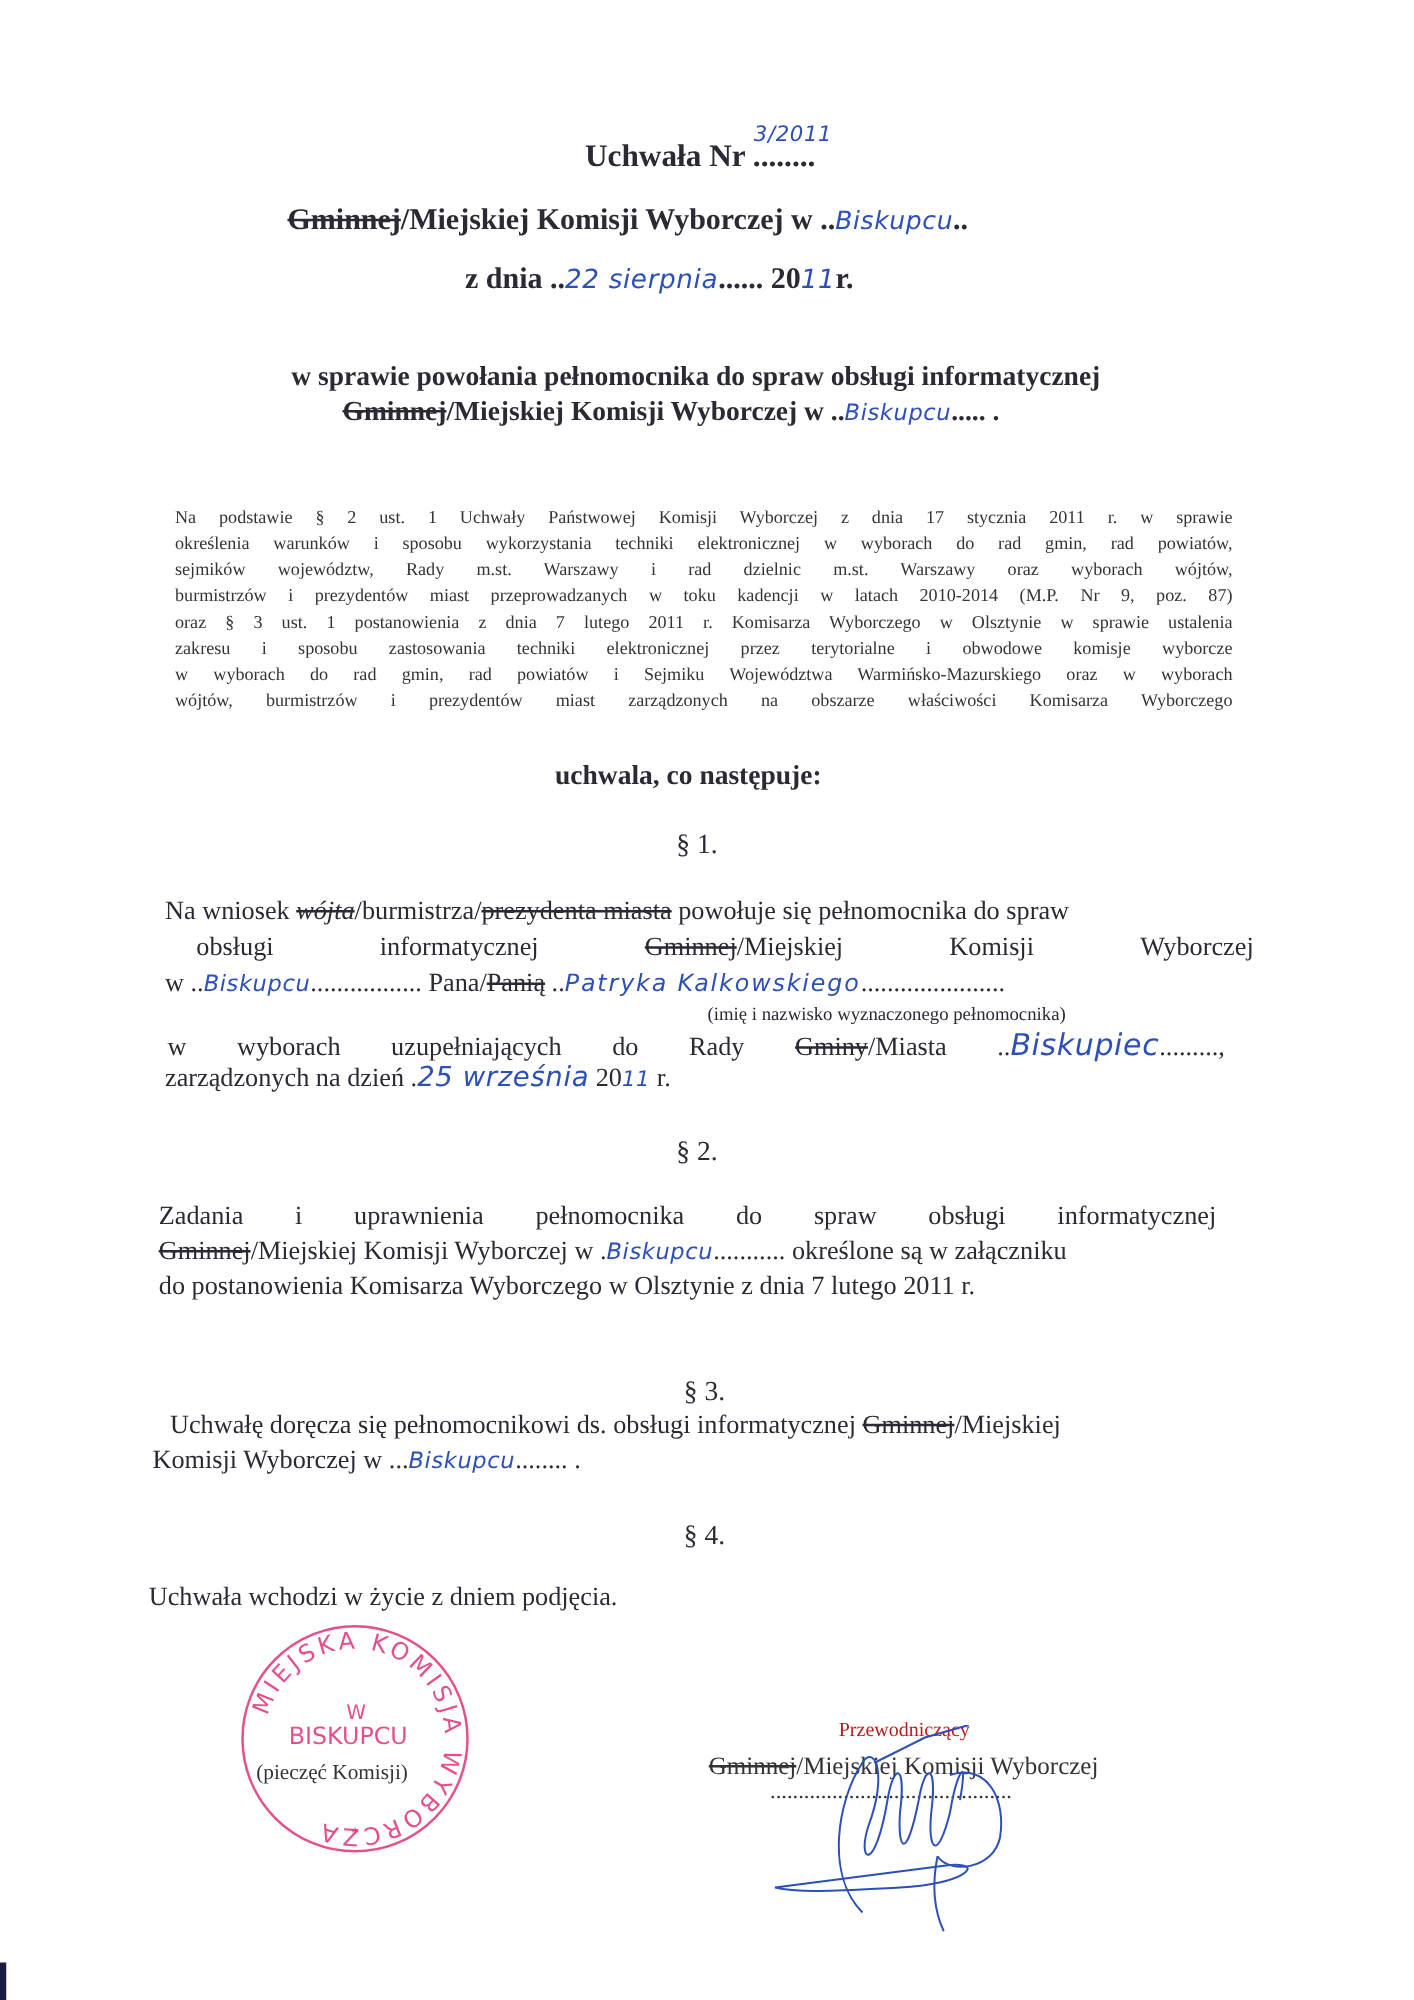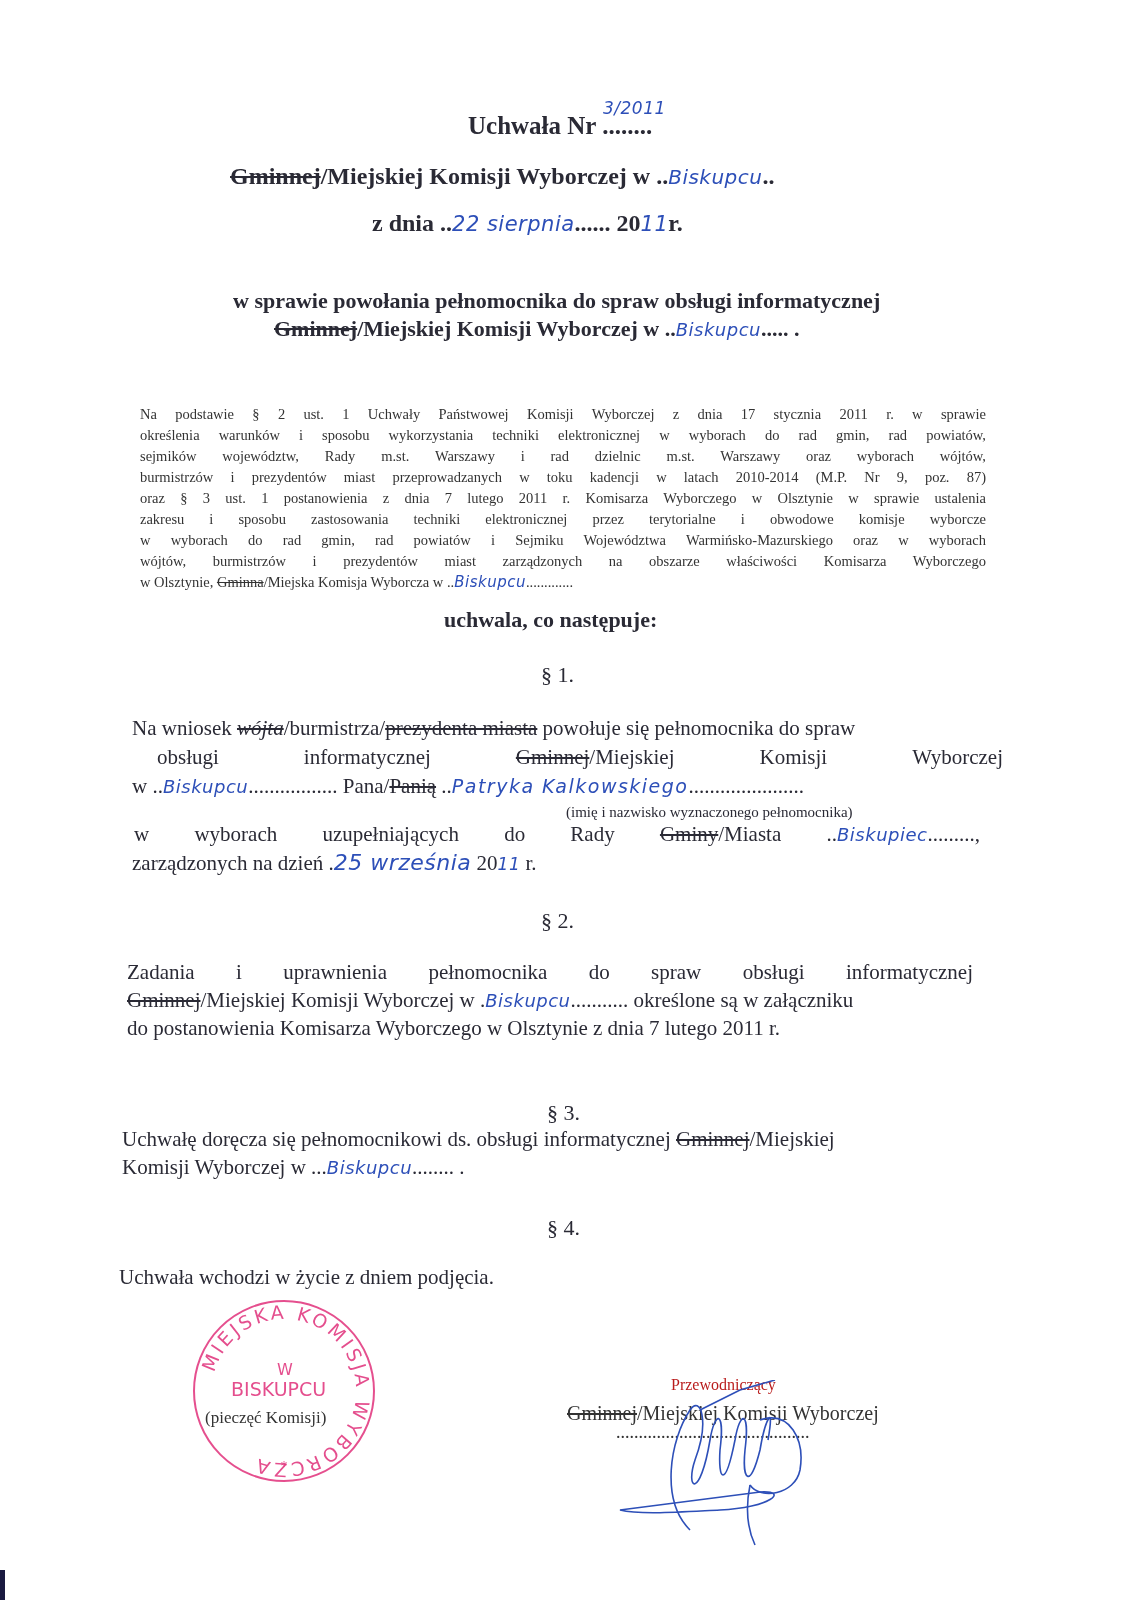--- a/index.html
+++ b/index.html
@@ -39,23 +39,20 @@
 
 <div class="abs" style="left:140px; top:376px; width:846px; white-space:normal;margin-top:28px;">
   <div class="small just">Na podstawie § 2 ust. 1 Uchwały Państwowej Komisji Wyborczej z dnia 17 stycznia 2011 r. w sprawie</div>
   <div class="small just">określenia warunków i sposobu wykorzystania techniki elektronicznej w wyborach do rad gmin, rad powiatów,</div>
   <div class="small just">sejmików województw, Rady m.st. Warszawy i rad dzielnic m.st. Warszawy oraz wyborach wójtów,</div>
   <div class="small just">burmistrzów i prezydentów miast przeprowadzanych w toku kadencji w latach 2010-2014 (M.P. Nr 9, poz. 87)</div>
   <div class="small just">oraz § 3 ust. 1 postanowienia z dnia 7 lutego 2011 r. Komisarza Wyborczego w Olsztynie w sprawie ustalenia</div>
   <div class="small just">zakresu i sposobu zastosowania techniki elektronicznej przez terytorialne i obwodowe komisje wyborcze</div>
   <div class="small just">w wyborach do rad gmin, rad powiatów i Sejmiku Województwa Warmińsko-Mazurskiego oraz w wyborach</div>
   <div class="small just">wójtów, burmistrzów i prezydentów miast zarządzonych na obszarze właściwości Komisarza Wyborczego</div>
-  <div class="small">
-    <span>w Olsztynie, </span><span class="strike" style="text-decoration-thickness:1px;">Gminna</span><span>/Miejska Komisja Wyborcza w ..</span><span class="hw" style="font-size:15px;">Biskupcu</span><span>.............</span>
-  </div>
 </div>
 
 <div class="abs subtitle" style="left:444px; top:607px;">uchwala, co następuje:</div>
 
 <div class="abs subtitle" style="left:541px; top:662px; font-weight:normal;">§ 1.</div>
 
 <div class="abs body" style="left:132px; top:716px;">
   <span>Na wniosek </span><span class="strike" style="text-decoration-thickness:1.5px;font-style:italic;">wójta</span><span>/burmistrza/</span><span class="strike" style="text-decoration-thickness:1.5px;">prezydenta miasta</span><span> powołuje się pełnomocnika do spraw</span>
 </div>
 
@@ -73,36 +70,36 @@
 
 <div class="abs" style="left:566px; top:804px; font-size:15px;">(imię i nazwisko wyznaczonego pełnomocnika)</div>
 
 <div class="abs body" style="left:134px; top:822px; width:846px; display:flex; justify-content:space-between; align-items:baseline;">
   <span>w</span>
   <span>wyborach</span>
   <span>uzupełniających</span>
   <span>do</span>
   <span>Rady</span>
   <span><span class="strike" style="text-decoration-thickness:1.5px;">Gminy</span><span>/Miasta</span></span>
-  <span><span>..</span><span class="hw" style="font-size:18px;">Biskupiec</span><span>.........,</span></span>
+  <span><span>..</span><span class="hw" style="font-size:24px;">Biskupiec</span><span>.........,</span></span>
 </div>
 
 <div class="abs body" style="left:132px; top:850px;">
   <span>zarządzonych na dzień .</span><span class="hw" style="font-size:22px;">25 września</span><span> 20</span><span class="hw" style="font-size:17px;">11</span><span> r.</span>
 </div>
 
 <div class="abs subtitle" style="left:541px; top:908px; font-weight:normal;">§ 2.</div>
 <div class="abs body just" style="left:127px; top:960px; width:846px; font-family:'Liberation Sans Narrow','Liberation Serif',serif;">Zadania i uprawnienia pełnomocnika do spraw obsługi informatycznej</div>
 <div class="abs body" style="left:127px; top:988px;">
   <span class="strike" style="text-decoration-thickness:1.5px;">Gminnej</span><span>/Miejskiej Komisji Wyborczej w .</span><span class="hw" style="font-size:18px;">Biskupcu</span><span>........... określone są w załączniku</span>
 </div>
 <div class="abs body" style="left:127px; top:1016px;">do postanowienia Komisarza Wyborczego w Olsztynie z dnia  7 lutego 2011 r.</div>
 
 <div class="abs subtitle" style="left:547px; top:1100px; font-weight:normal;">§ 3.</div>
-<div class="abs body" style="left:122px; top:1127px;">
+<div class="abs body" style="left:136px; top:1127px;">
   <span>Uchwałę doręcza się pełnomocnikowi ds. obsługi informatycznej </span><span class="strike" style="text-decoration-thickness:1.5px;">Gminnej</span><span>/Miejskiej</span>
 </div>
 <div class="abs body" style="left:122px; top:1155px;">
   <span>Komisji Wyborczej w ...</span><span class="hw" style="font-size:18px;">Biskupcu</span><span>........ .</span>
 </div>
 
 <div class="abs subtitle" style="left:547px; top:1215px; font-weight:normal;">§ 4.</div>
 <div class="abs body" style="left:119px; top:1265px;">Uchwała wchodzi w życie z dniem podjęcia.</div>
 
 <div class="stamp">

